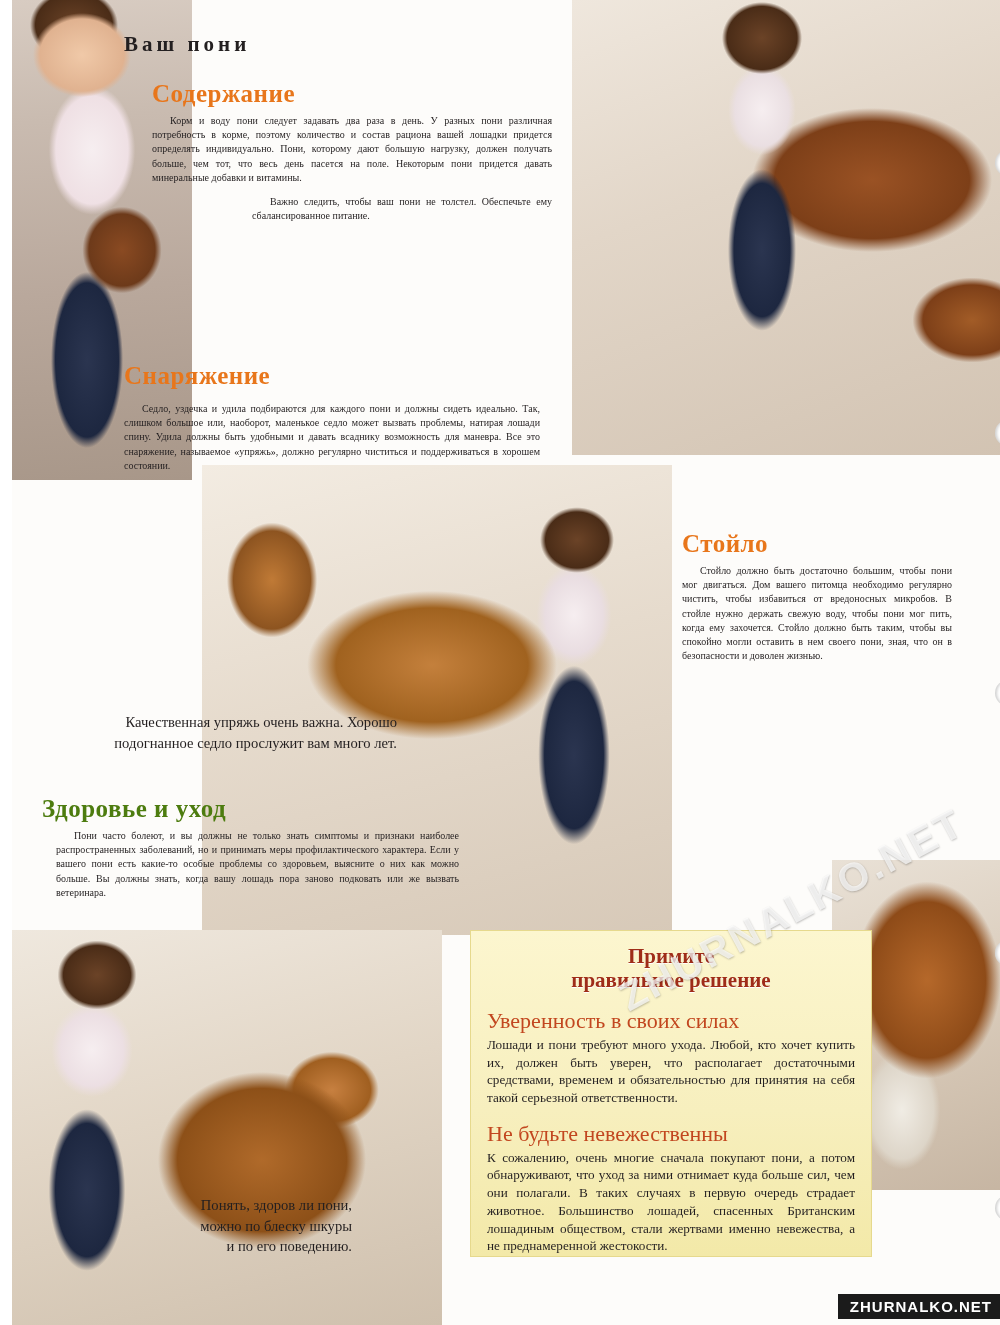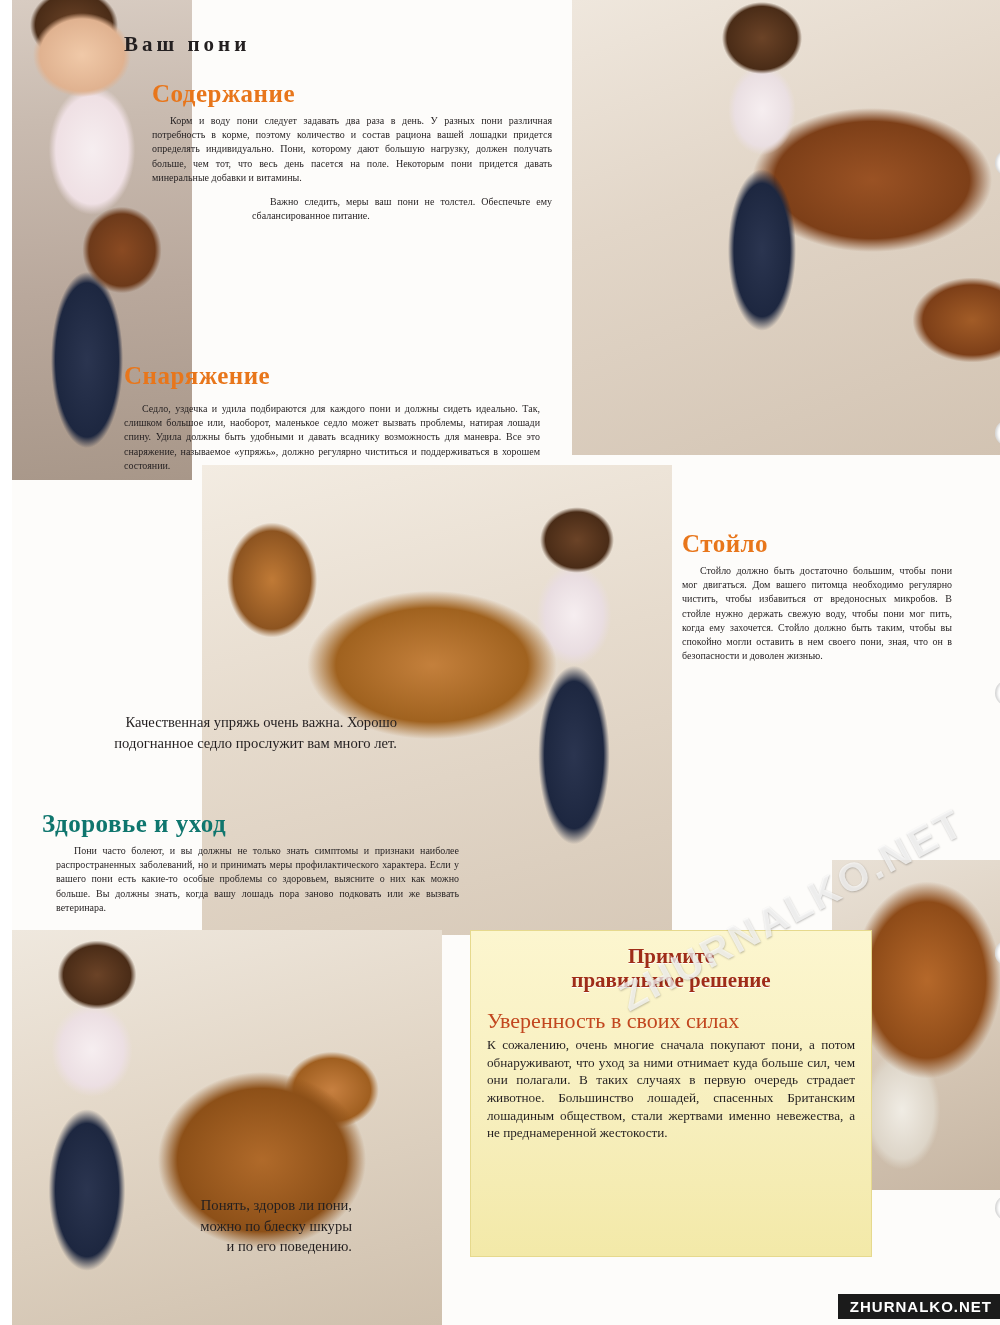--- a/index.html
+++ b/index.html
@@ -74,21 +74,21 @@
   
   .title{
     position:absolute;left:112px;top:32px;
     font-size:21px;font-weight:bold;letter-spacing:4px;color:#231f20;
   }
   h2.sec{
     font-family:"Liberation Serif", serif;
     font-size:25px;font-weight:bold;color:#e8761b;margin:0 0 6px 0;
     letter-spacing:.5px;
   }
-  h2.sec.purple{color:#0f766e;margin-top:15px;}
+  h2.sec.purple{color:#4d7c0f;}
   .body{
     font-size:10px;line-height:1.42;color:#231f20;text-align:justify;
   }
   .caption{
     font-size:14.6px;line-height:1.42;color:#231f20;text-align:right;
   }
 
   
   #col-soderzhanie{position:absolute;left:140px;top:80px;width:400px;}
   #col-soderzhanie .p1{text-indent:18px;}
@@ -151,21 +151,21 @@
   <div class="photo photo-groom"></div>
   <div class="photo photo-head"></div>
 
   <div class="title">Ваш пони</div>
 
   <div id="col-soderzhanie">
     <h2 class="sec">Содержание</h2>
     <div class="body">
       <div class="shape-r" style="shape-outside:polygon(100% 0,100% 100%,0 100%);width:0;"></div>
       <p class="p1" style="margin:0;">Корм и воду пони следует задавать два раза в день. У разных пони различная потребность в корме, поэтому количество и состав рациона вашей лошадки придется определять индивидуально. Пони, которому дают большую нагрузку, должен получать больше, чем тот, что весь день пасется на поле. Некоторым пони придется давать минеральные добавки и витамины.</p>
-      <p class="p2" style="margin:10px 0 0 0;width:300px;margin-left:auto;margin-right:0;text-align:justify;">Важно следить, меры ваш пони не толстел. Обеспечьте ему сбалансированное питание.</p>
+      <p class="p2" style="margin:10px 0 0 0;width:300px;margin-left:auto;margin-right:0;text-align:justify;">Важно следить, чтобы ваш пони не толстел. Обеспечьте ему сбалансированное питание.</p>
     </div>
   </div>
 
   <div id="col-snar">
     <h2 class="sec" style="margin-left:52px;">Снаряжение</h2>
     <div class="body" style="padding-left:40px;">
       <div style="float:left;width:0;height:120px;"></div>
       <p style="margin:12px;text-indent:18px;">Седло, уздечка и удила подбираются для каждого пони и должны сидеть идеально. Так, слишком большое или, наоборот, маленькое седло может вызвать проблемы, натирая лошади спину. Удила должны быть удобными и давать всаднику возможность для маневра. Все это снаряжение, называемое «упряжь», должно регулярно чиститься и поддерживаться в хорошем состоянии.</p>
     </div>
   </div>
@@ -193,20 +193,22 @@
     </div>
   </div>
 
   <div class="box">
     <div class="inner">
       <h3>
         <span>Примите</span><br>
         <span>правильное решение</span>
       </h3>
       <h4>Уверенность в своих силах</h4>
+      <p class="bt" style="margin:0;">Лошади и пони требуют много ухода. Любой, кто хочет купить их, должен быть уверен, что располагает достаточными средствами, временем и обязательностью для принятия на себя такой серьезной ответственности.</p>
+      <h4>Не будьте невежественны</h4>
       <p class="bt" style="margin:0;">К сожалению, очень многие сначала покупают пони, а потом обнаруживают, что уход за ними отнимает куда больше сил, чем они полагали. В таких случаях в первую очередь страдает животное. Большинство лошадей, спасенных Британским лошадиным обществом, стали жертвами именно невежества, а не преднамеренной жестокости.</p>
     </div>
   </div>
 
   <div class="wm-diag">ZHURNALKO.NET</div>
   <div class="wm-bar">ZHURNALKO.NET</div>
 
   <div class="hole" style="top:150px;"></div>
   <div class="hole" style="top:420px;"></div>
   <div class="hole" style="top:680px;"></div>

